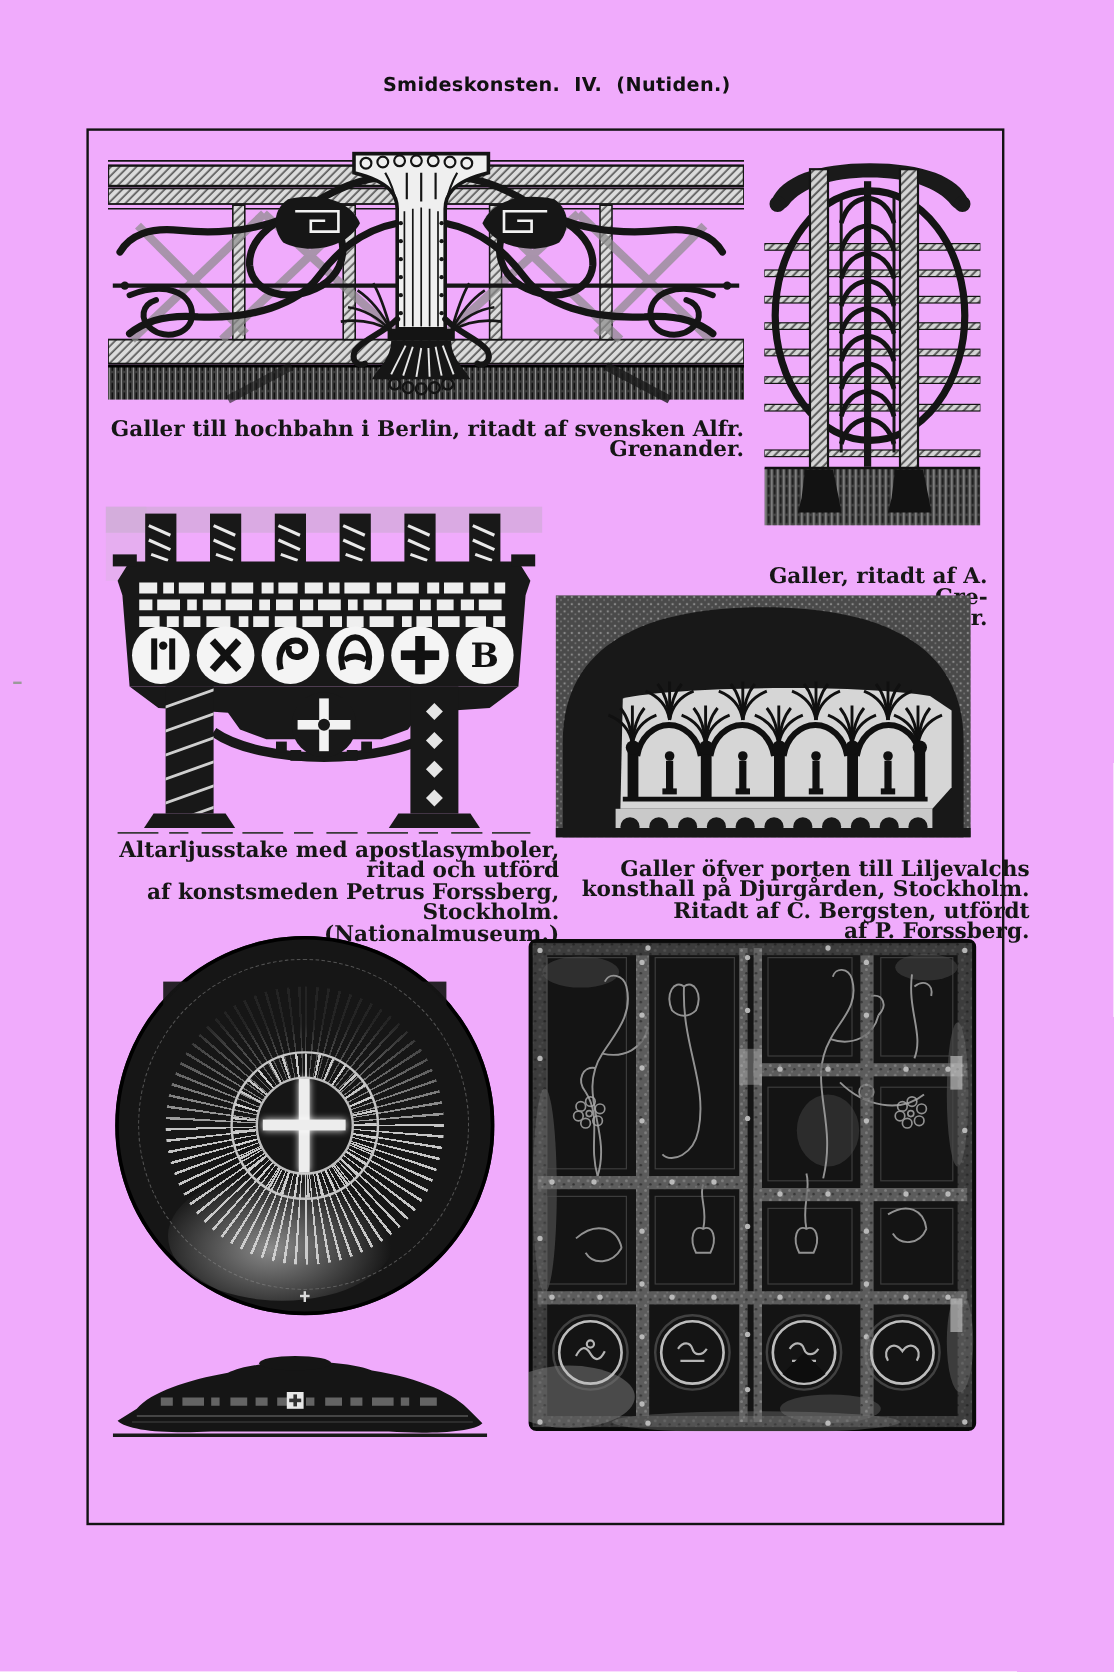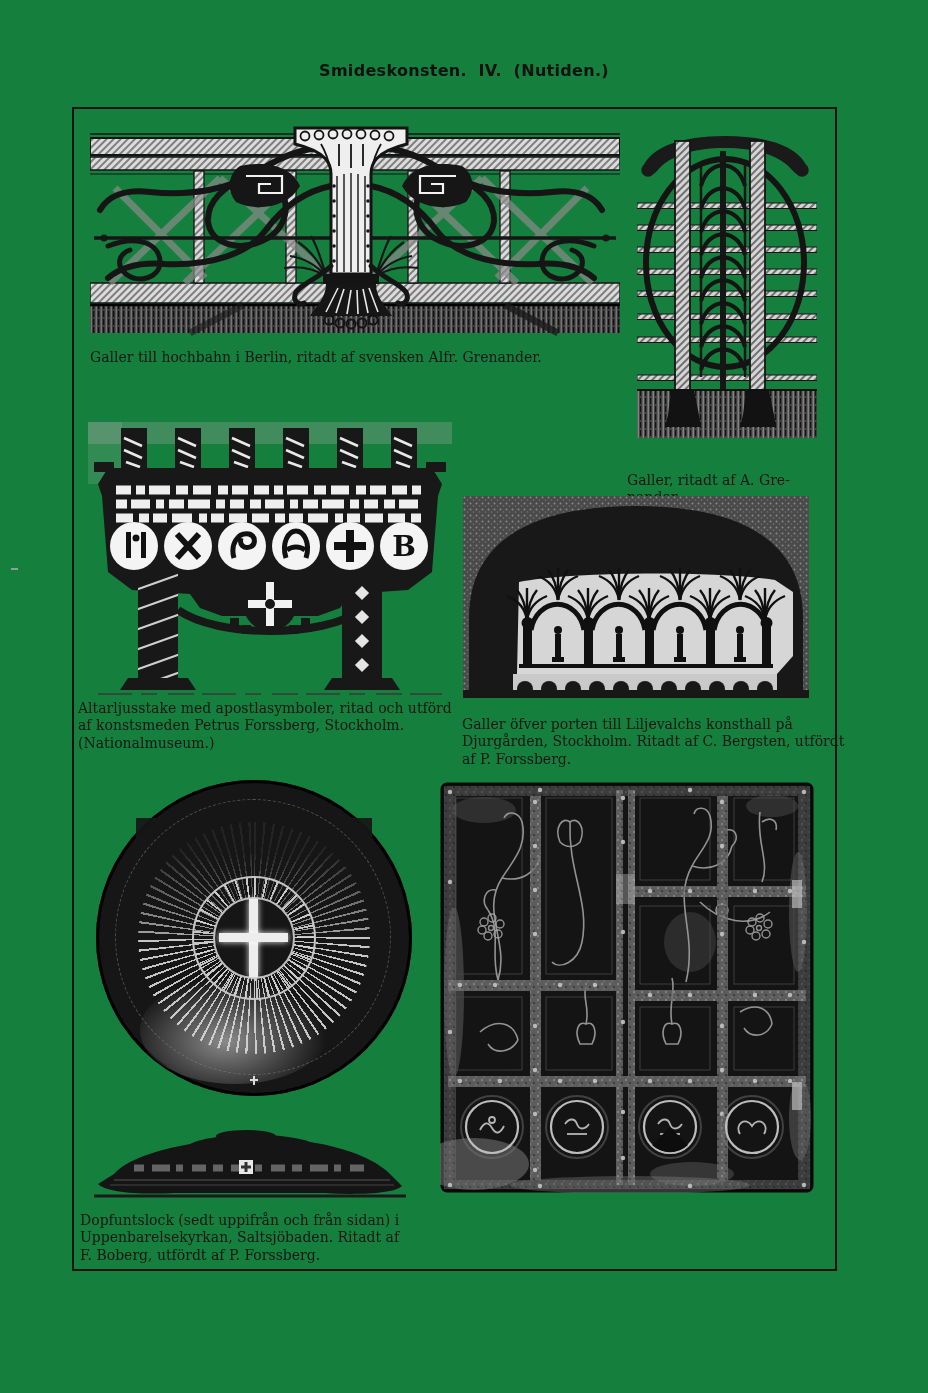--- a/index.html
+++ b/index.html
@@ -1,26 +1,26 @@
 <!DOCTYPE html>
 <html><head>
 <meta charset="utf-8">
 <style>
   html,body{margin:0;padding:0;background:#ffffff;}
-  .page{position:relative;width:928px;height:1393px;background:#15803d;overflow:hidden;
+  .page{position:relative;width:928px;height:1393px;background:#f0abfc;overflow:hidden;
         font-family:"DejaVu Serif",serif;color:#1a1a1a;}
   .plate-title{position:absolute;top:61px;left:0;width:928px;text-align:center;
         font-family:"DejaVu Sans",sans-serif;font-weight:bold;font-size:16px;
         letter-spacing:.3px;white-space:pre-wrap;color:#111;}
   .plate-border{position:absolute;left:72px;top:107px;width:765px;height:1164px;
         box-sizing:border-box;border:2.5px solid #131313;}
   .fig{position:absolute;}
   .fig svg{display:block;width:100%;height:100%;}
-  .caption{position:absolute;font-size:14px;line-height:17.4px;text-align:left;
-        white-space:pre-line;color:#161616;}
+  .caption{position:absolute;font-size:18px;line-height:17.4px;text-align:right;
+        white-space:pre-line;color:#161616;font-weight:bold;}
   .margin-dash{position:absolute;left:11px;top:568px;width:7px;height:2px;background:#9a9a9a;}
   
   .lid{position:absolute;left:96px;top:780px;width:316px;height:316px;}
   .lid-disc{position:absolute;left:0;top:0;width:316px;height:316px;border-radius:50%;
         background:#161616;box-shadow:inset 0 0 0 3px #000;}
   .lid-dash{position:absolute;left:19px;top:19px;width:274px;height:274px;border:1.5px dashed #8a8a8a;
         border-radius:50%;opacity:.5;}
   .lid-rays{position:absolute;left:42px;top:42px;width:232px;height:232px;border-radius:50%;
         background:repeating-conic-gradient(rgba(228,228,228,.85) 0deg 1.1deg, rgba(22,22,22,0) 1.1deg 4.7deg);}
   .lid-rays-dim{position:absolute;left:40px;top:38px;width:236px;height:118px;
@@ -460,23 +460,20 @@
       <ellipse cx="152" cy="14" rx="30" ry="6" fill="#151515"></ellipse>
       <line x1="40" y1="46" x2="272" y2="46" stroke="#b2b2b2" stroke-width="7" opacity=".5" stroke-dasharray="10 8 18 6 7 9 14 7"></line>
       <rect x="145" y="38" width="14" height="14" fill="#e8e8e8"></rect>
       <rect x="150.5" y="40" width="3" height="10" fill="#333"></rect>
       <rect x="147" y="43.5" width="10" height="3" fill="#333"></rect>
       <line x1="20" y1="58" x2="296" y2="58" stroke="#8a8a8a" stroke-width="1.2" opacity=".55"></line>
       <line x1="16" y1="63" x2="300" y2="63" stroke="#8a8a8a" stroke-width="1" opacity=".4"></line>
       <line x1="0" y1="74" x2="312" y2="74" stroke="#1a1a1a" stroke-width="3"></line>
     </svg>
   </div>
-  <div class="caption" style="left:80px;top:1212px;width:346px;">Dopfuntslock (sedt uppifrån och från sidan) i
-Uppenbarelsekyrkan, Saltsjöbaden.  Ritadt af
-F. Boberg, utfördt af P. Forssberg.</div>
 
   <div class="fig" style="left:440px;top:782px;width:374px;height:411px;">
     <svg viewBox="0 0 374 411">
       <defs>
         <pattern id="s-m" width="8" height="8" patternUnits="userSpaceOnUse">
           <rect width="8" height="8" fill="#6e6e6e"></rect>
           <circle cx="2" cy="2" r="1.2" fill="#9a9a9a"></circle>
             <circle cx="6" cy="5" r="1" fill="#3c3c3c"></circle>
           <circle cx="4" cy="7" r=".9" fill="#8a8a8a"></circle>
         </pattern>

